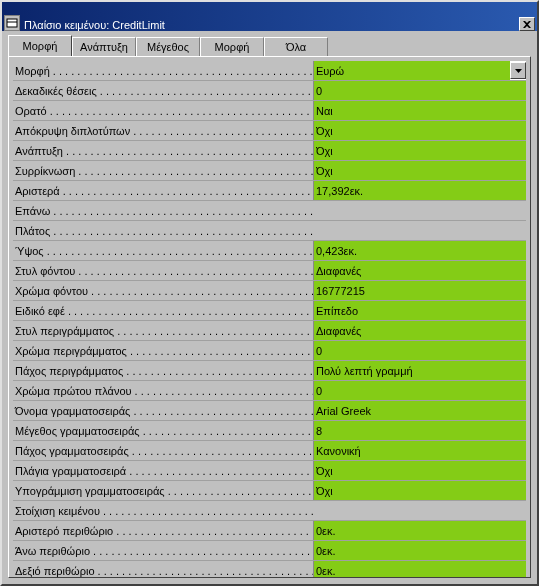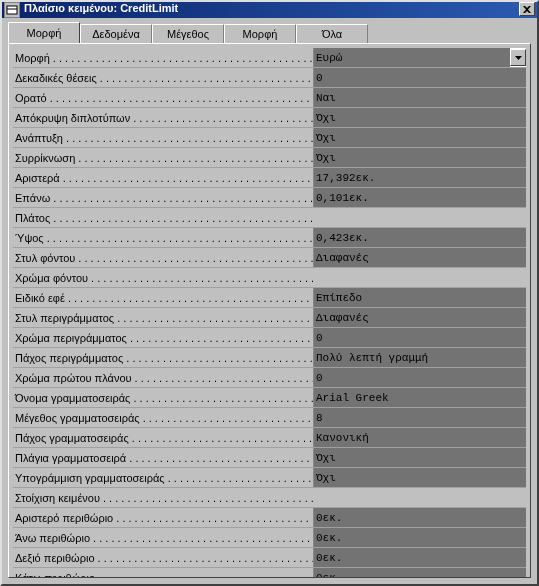--- a/index.html
+++ b/index.html
@@ -16,24 +16,24 @@
     height: 586px;
     border: 2px solid;
     border-color: #dfdfdf #404040 #404040 #dfdfdf;
     background: #c0c0c0;
     display: flex;
     flex-direction: column;
   }
   .titlebar {
     background: linear-gradient(to right, #0a246a, #2a5ab0);
     color: #fff;
-    height: 16px;
-    display: flex;
-    align-items: flex-start;
-    font-weight: bold;
+    height: 29px;
+    display: flex;
+    align-items: flex-end;
+    font-weight: normal;
     font-size: 11px;
     padding: 0 2px;
   }
   .titlebar .app-icon {
     width: 16px; height: 16px;
     background: #c0c0c0;
     border: 1px solid #808080;
     margin-right: 4px;
     display: flex;
     align-items: center;
@@ -59,21 +59,21 @@
     display: flex;
     padding: 4px 6px 0 6px;
     position: relative;
   }
   .tab {
     border: 1px solid;
     border-color: #fff #808080 #c0c0c0 #fff;
     border-bottom: none;
     background: #c0c0c0;
     padding: 3px 0;
-    width: 72px;
+    width: 64px;
     text-align: center;
     font-size: 11px;
     cursor: pointer;
     position: relative;
     margin-top: 2px;
   }
   .tab.active {
     border-color: #fff #404040 #c0c0c0 #fff;
     margin-top: 0;
     padding-top: 4px;
@@ -112,22 +112,22 @@
     flex: 1;
     height: 100%;
     display: flex;
     align-items: center;
     border-left: 1px solid #888;
   }
   .prop-value {
     flex: 1;
     height: 100%;
     border: none;
-    background: #737373;
-    font-family: Liberation Mono, monospace;
+    background: #84cc16;
+    font-family: Liberation Sans, sans-serif;
     font-size: 11px;
     padding: 0 2px;
     color: #000;
   }
   .combo-row .prop-value-cell {
     background: #fff;
     position: relative;
   }
   .combo-btn {
     width: 16px;
@@ -157,21 +157,21 @@
     <div class="title">Πλαίσιο κειμένου: CreditLimit</div>
     <div class="close-btn">
       <svg viewBox="0 0 8 7" width="8" height="7">
           <path d="M0 0 L2 0 L4 2 L6 0 L8 0 L5 3.5 L8 7 L6 7 L4 5 L2 7 L0 7 L3 3.5 Z" fill="#000"></path>
         </svg>
     </div>
   </div>
 
   <div class="tabbar">
     <div class="tab active">Μορφή</div>
-    <div class="tab">Δεδομένα</div>
+    <div class="tab">Ανάπτυξη</div>
     <div class="tab">Μέγεθος</div>
     <div class="tab">Μορφή</div>
     <div class="tab">Όλα</div>
   </div>
 
   <div class="tabpanel">
     <div class="prop-grid" id="grid">
         <div class="prop-row combo-row">
           <div class="prop-label">Μορφή . . . . . . . . . . . . . . . . . . . . . . . . . . . . . . . . . . . . . . . . . . . . . . . . . . . . . . . . . . . .</div>
           <div class="prop-value-cell">
@@ -214,41 +214,41 @@
           </div>
         </div>
         <div class="prop-row">
           <div class="prop-label">Αριστερά . . . . . . . . . . . . . . . . . . . . . . . . . . . . . . . . . . . . . . . . . . . . . . . . . . . . . . . . . . . .</div>
           <div class="prop-value-cell">
             <input class="prop-value" value="17,392εκ." style="">
           </div>
         </div>
         <div class="prop-row">
           <div class="prop-label">Επάνω . . . . . . . . . . . . . . . . . . . . . . . . . . . . . . . . . . . . . . . . . . . . . . . . . . . . . . . . . . . .</div>
-          <div class="prop-value-cell">
-            <input class="prop-value" value="0,101εκ." style="">
-          </div>
         </div>
         <div class="prop-row">
           <div class="prop-label">Πλάτος . . . . . . . . . . . . . . . . . . . . . . . . . . . . . . . . . . . . . . . . . . . . . . . . . . . . . . . . . . . .</div>
         </div>
         <div class="prop-row">
           <div class="prop-label">Ύψος . . . . . . . . . . . . . . . . . . . . . . . . . . . . . . . . . . . . . . . . . . . . . . . . . . . . . . . . . . . .</div>
           <div class="prop-value-cell">
             <input class="prop-value" value="0,423εκ." style="">
           </div>
         </div>
         <div class="prop-row">
           <div class="prop-label">Στυλ φόντου . . . . . . . . . . . . . . . . . . . . . . . . . . . . . . . . . . . . . . . . . . . . . . . . . . . . . . . . . . . .</div>
           <div class="prop-value-cell">
             <input class="prop-value" value="Διαφανές" style="">
           </div>
         </div>
         <div class="prop-row">
           <div class="prop-label">Χρώμα φόντου . . . . . . . . . . . . . . . . . . . . . . . . . . . . . . . . . . . . . . . . . . . . . . . . . . . . . . . . . . . .</div>
+          <div class="prop-value-cell">
+            <input class="prop-value" value="16777215" style="">
+          </div>
         </div>
         <div class="prop-row">
           <div class="prop-label">Ειδικό εφέ . . . . . . . . . . . . . . . . . . . . . . . . . . . . . . . . . . . . . . . . . . . . . . . . . . . . . . . . . . . .</div>
           <div class="prop-value-cell">
             <input class="prop-value" value="Επίπεδο" style="">
           </div>
         </div>
         <div class="prop-row">
           <div class="prop-label">Στυλ περιγράμματος . . . . . . . . . . . . . . . . . . . . . . . . . . . . . . . . . . . . . . . . . . . . . . . . . . . . . . . . . . . .</div>
           <div class="prop-value-cell">

